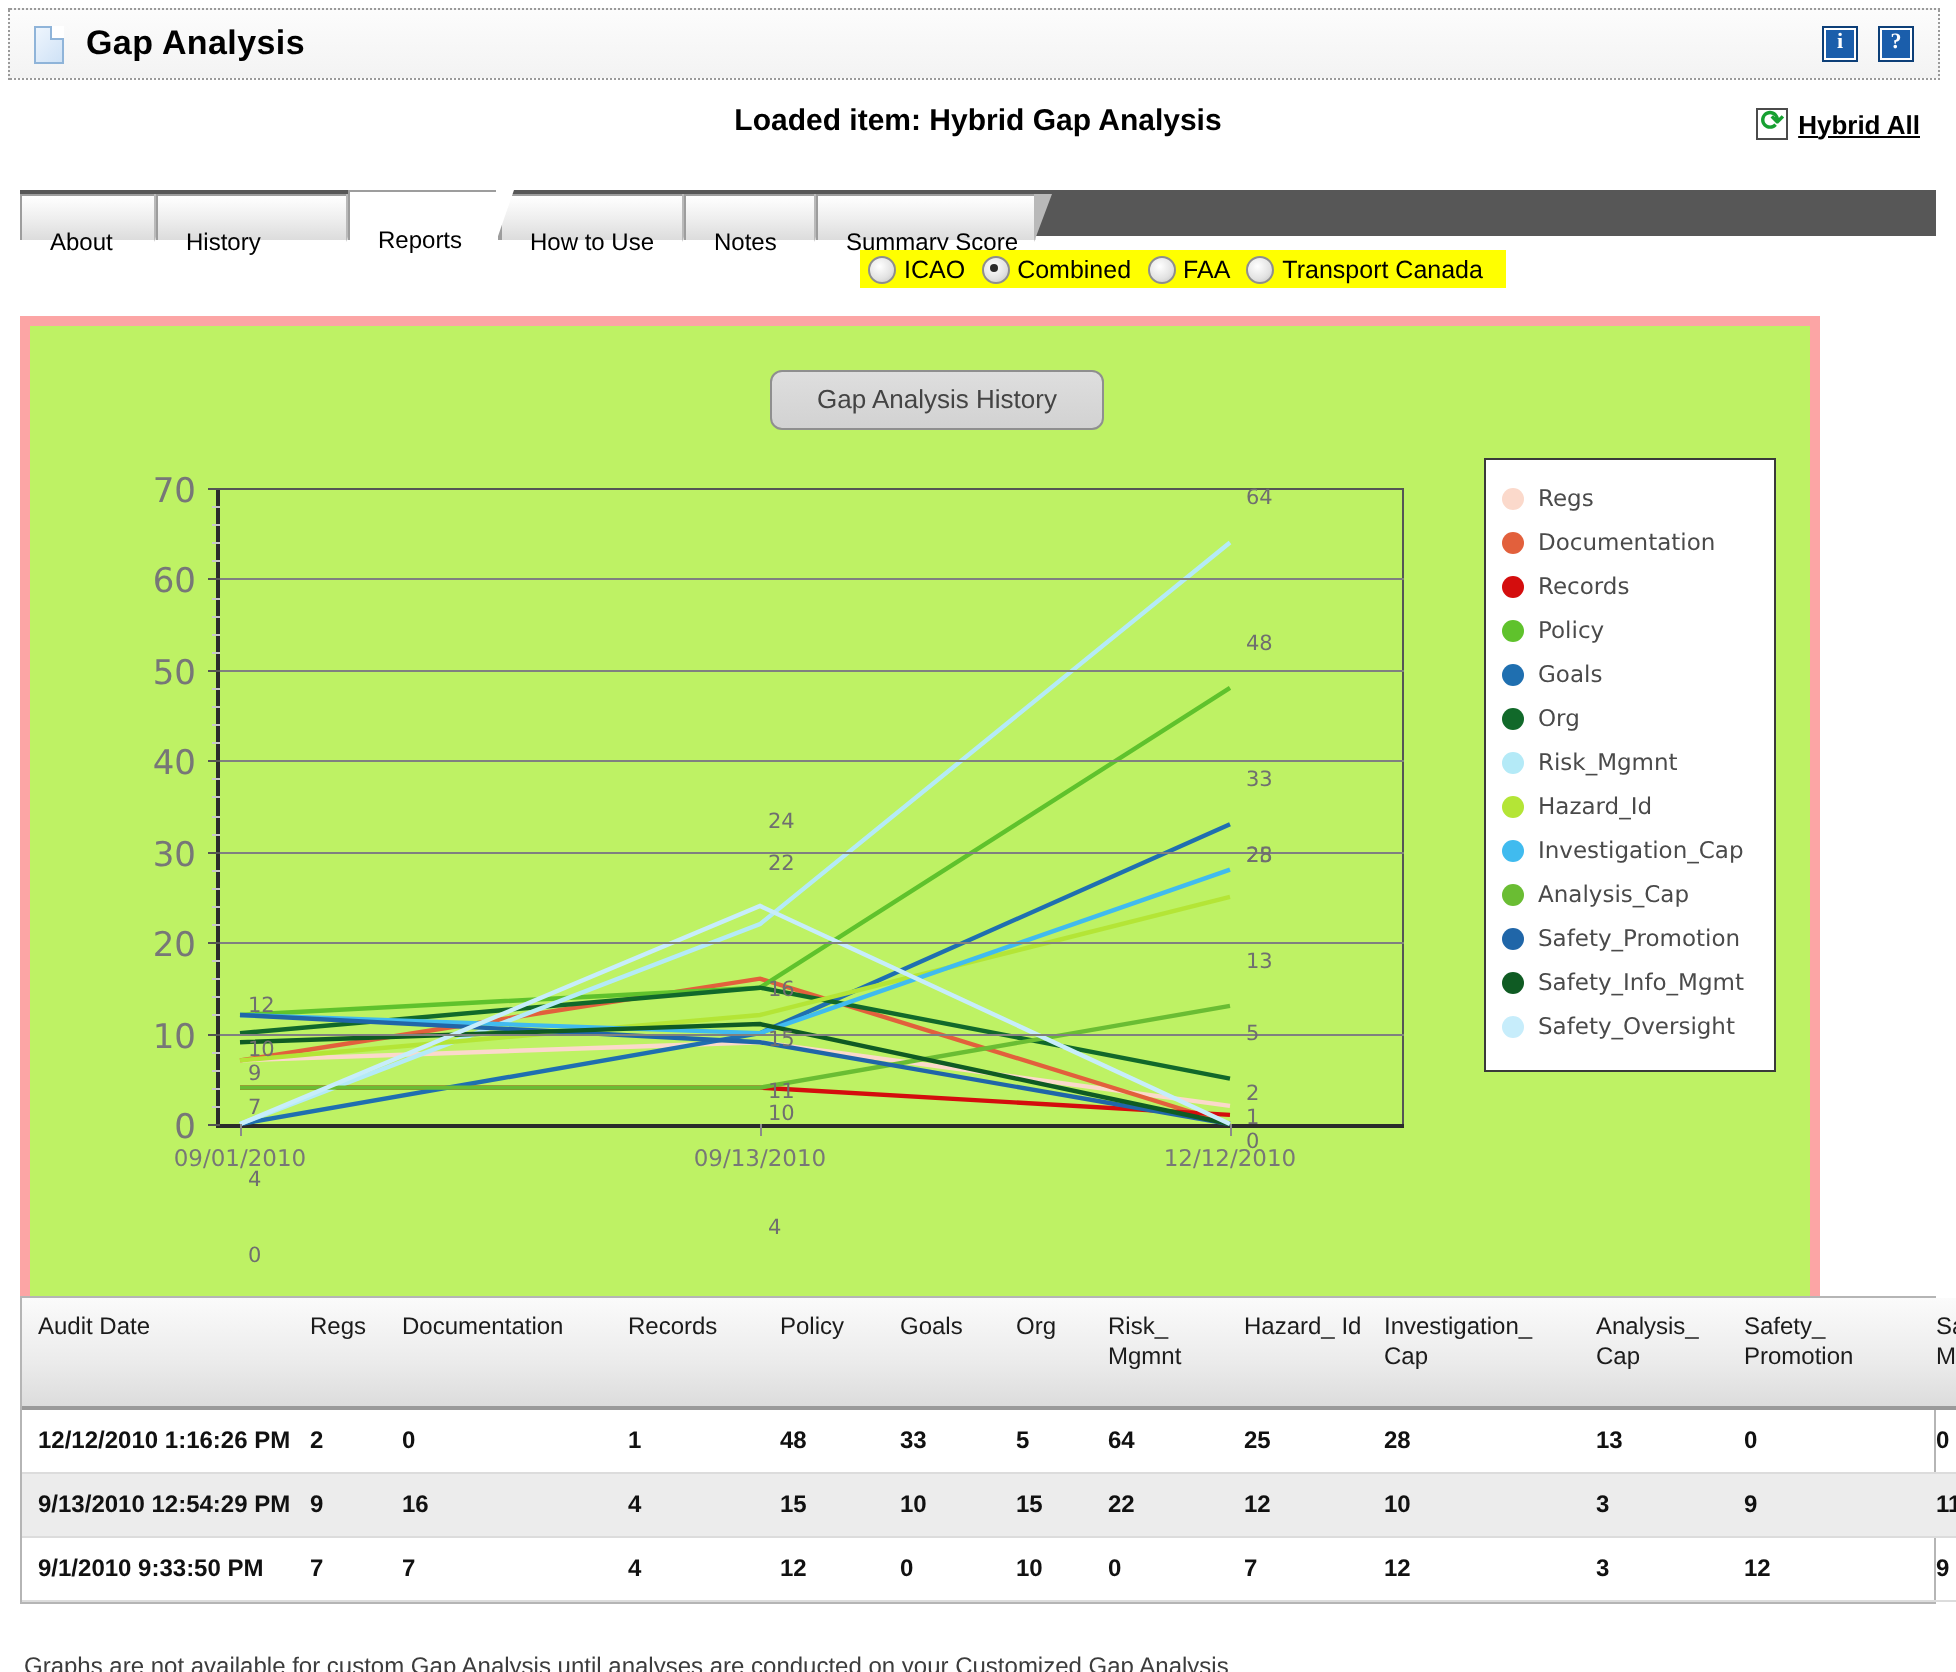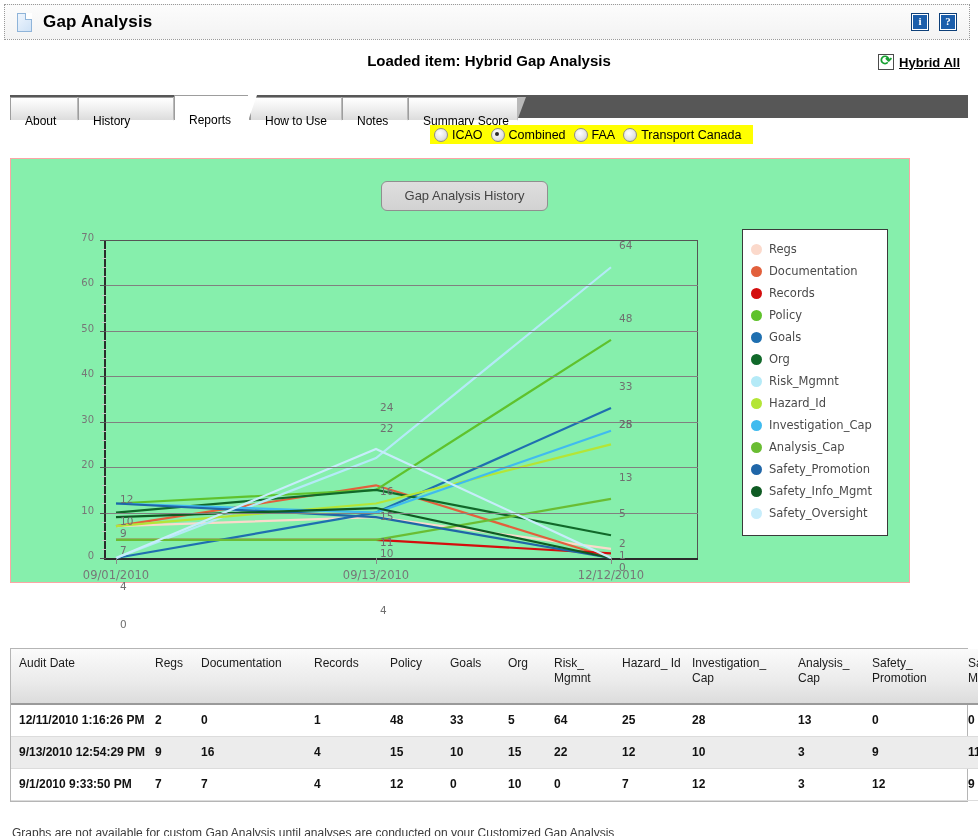--- a/index.html
+++ b/index.html
@@ -88,43 +88,43 @@
     background:radial-gradient(circle at 40% 35%,#ffffff 0%,#e2e2e2 60%,#bdbdbd 100%);
     border:1px solid #8e8e8e;position:relative;flex:0 0 auto;
   }
   .radio.sel:after{
     content:"";position:absolute;left:3px;top:3px;width:4px;height:4px;
     border-radius:50%;background:#2b2b2b;
   }
   .radio-label{font-size:12.5px;margin-left:4px;}
   
   .chart-panel{
-    position:absolute;left:10px;top:158px;width:900px;height:425px;
-    background:#86efac;border:1px solid #fca5a5;box-sizing:border-box;
+    position:absolute;left:10px;top:158px;width:900px;height:544px;
+    background:#bef264;border:5px solid #fca5a5;box-sizing:border-box;
   }
   .chart-title-btn{
     position:absolute;left:370px;top:22px;width:165px;height:28px;
     background:linear-gradient(to bottom,#dedede 0%,#d2d2d2 100%);
     border:1px solid #8f8f8f;border-radius:6px;
     font-size:13px;color:#444;line-height:28px;text-align:center;cursor:pointer;
   }
   .plot{
     position:absolute;left:93px;top:81px;width:592px;height:318px;
     border-left:2px solid #2b2b2b;border-bottom:2px solid #2b2b2b;
     box-sizing:content-box;
   }
   .plot-frame{
     position:absolute;left:0;top:0;width:592px;height:318px;
     border-top:1px solid #555;border-right:1px solid #555;box-sizing:border-box;
   }
   .grid-line{position:absolute;left:0;width:592px;height:1px;background:#808080;}
   .minor-tick{position:absolute;left:-4px;width:4px;height:1px;background:#c9c9c9;}
   .major-tick{position:absolute;left:-6px;width:6px;height:1px;background:#555;}
   .ylab{
-    position:absolute;width:40px;text-align:right;font-size:10px;color:#777;
+    position:absolute;width:40px;text-align:right;font-size:17px;color:#777;
     font-family:"DejaVu Sans",sans-serif;
   }
   .xtick{position:absolute;top:0;width:1px;height:6px;background:#8a8a8a;}
   .xlab{
     position:absolute;top:12px;font-size:11.5px;color:#777;text-align:center;width:120px;
     font-family:"DejaVu Sans",sans-serif;
   }
   .dlabel{
     position:absolute;font-size:10.5px;color:#6f6f6f;white-space:nowrap;
     font-family:"DejaVu Sans",sans-serif;
@@ -387,21 +387,21 @@
           <th style="width: 60px;">Risk_ Mgmnt</th>
           <th style="width: 62px;">Hazard_ Id</th>
           <th style="width: 98px;">Investigation_ Cap</th>
           <th style="width: 66px;">Analysis_ Cap</th>
           <th style="width: 88px;">Safety_ Promotion</th>
           <th style="width: 78px;">Safety_ Info_ Mgmt</th>
         </tr>
       </thead>
     <tbody id="tbody">
         <tr>
-          <td class="date-cell">12/11/2010 1:16:26 PM</td>
+          <td class="date-cell">12/12/2010 1:16:26 PM</td>
           <td>2</td>
           <td>0</td>
           <td>1</td>
           <td>48</td>
           <td>33</td>
           <td>5</td>
           <td>64</td>
           <td>25</td>
           <td>28</td>
           <td>13</td>

